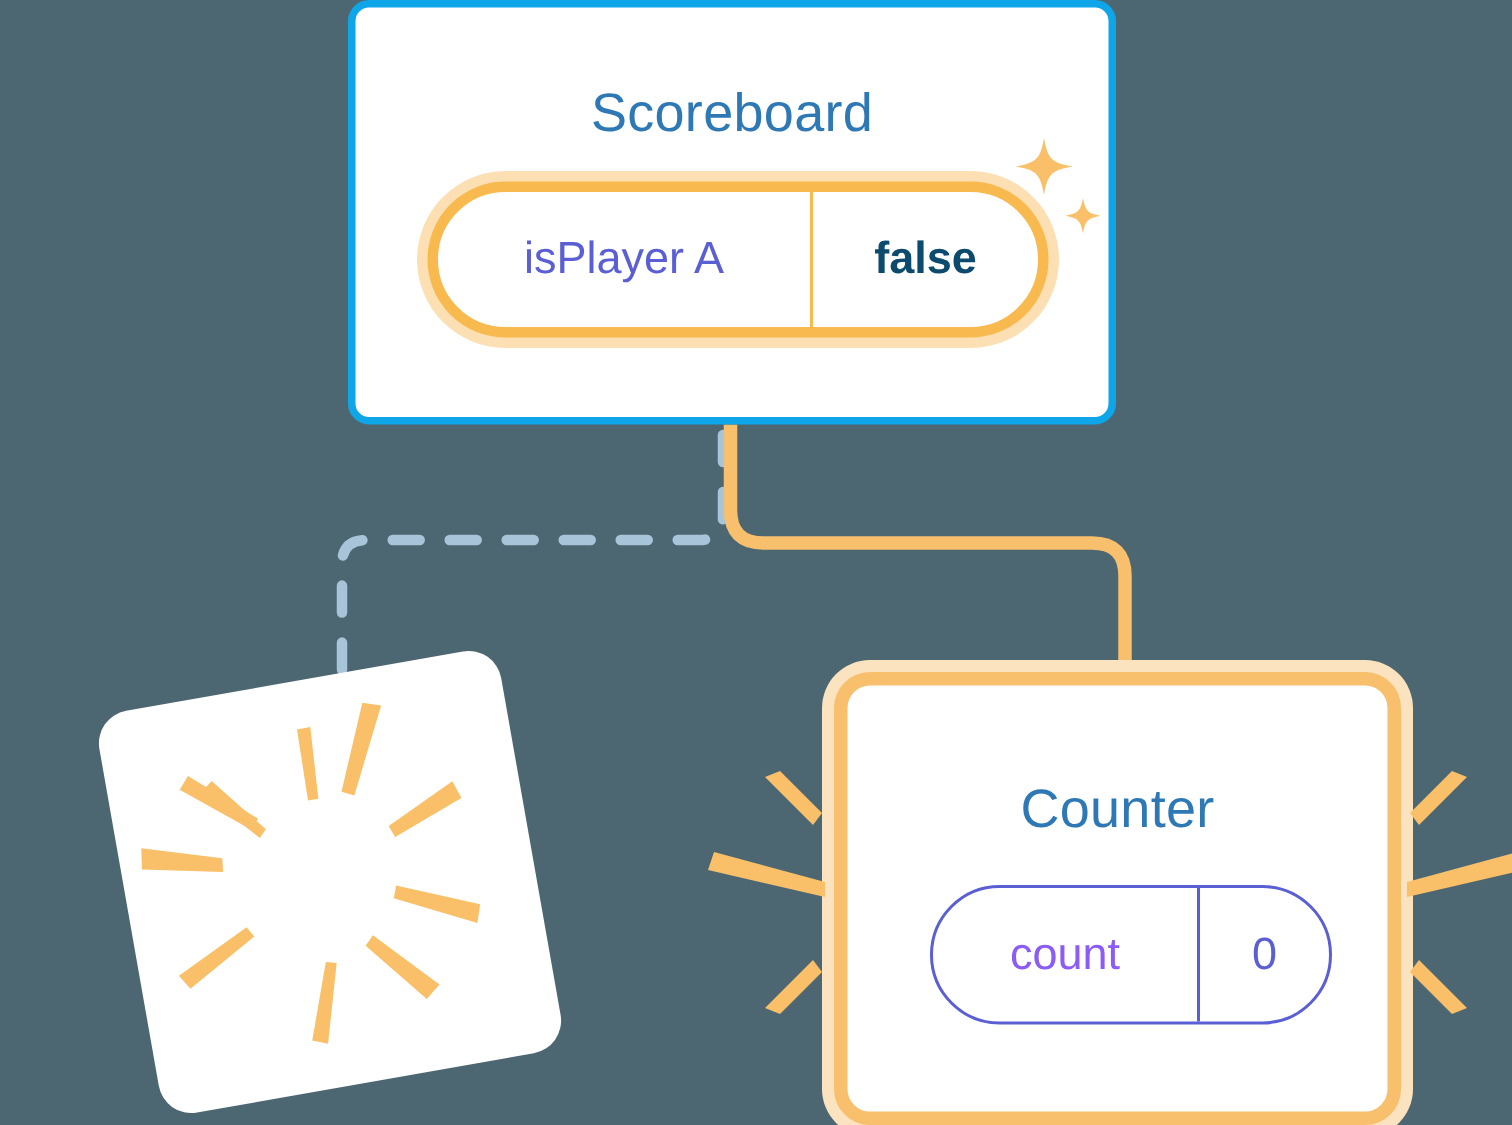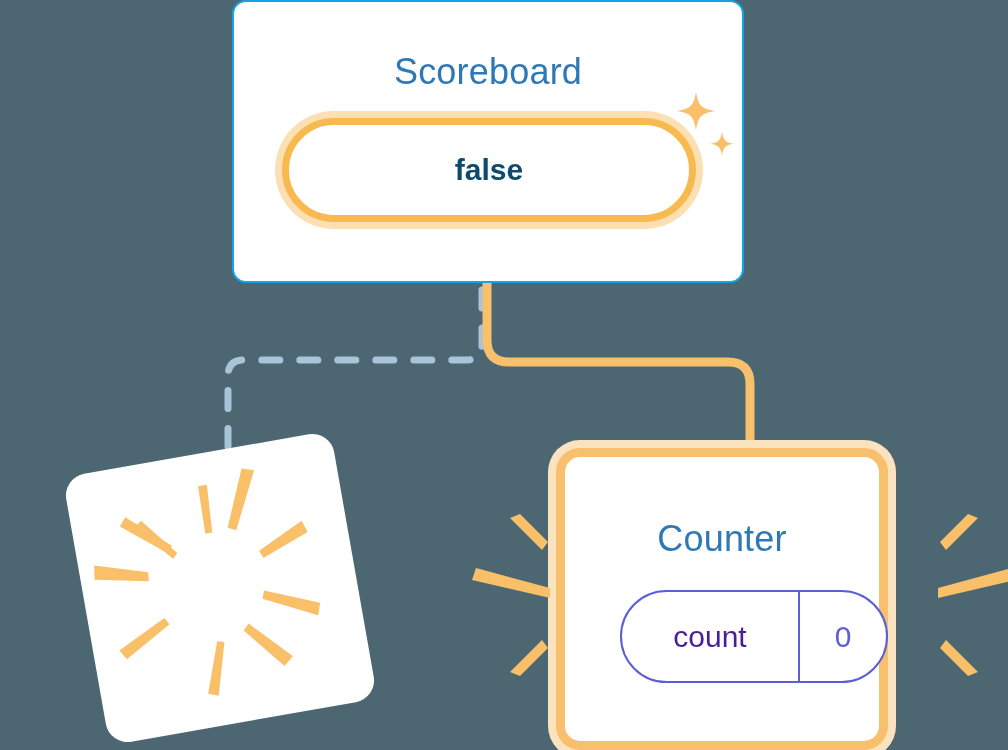--- a/index.html
+++ b/index.html
@@ -36,28 +36,28 @@
     background: #ffffff;
     box-sizing: border-box;
   }
 
   
   #scoreboard-card {
     left: 232px;
     top: 0px;
     width: 512px;
     height: 283px;
-    border: 2px solid #0ea5e9;
+    border: 5px solid #0ea5e9;
     border-radius: 14px;
     z-index: 4;
   }
   #counter-card {
     left: 556px;
     top: 448px;
-    width: 332px;
+    width: 378px;
     height: 302px;
     border: 9px solid #f8bf6d;
     border-radius: 24px;
     box-shadow: 0 0 0 8px #fce3c0;
     z-index: 4;
   }
   
   #blank-card {
     left: 84px;
     top: 452px;
@@ -127,21 +127,21 @@
     left: 55px;
     top: 133px;
     width: 268px;
     height: 93px;
     border: 2px solid #5b5fd4;
     border-radius: 48px;
   }
   #counter-pill .pill-key {
     flex: 0 0 176px;
     border-right: 2px solid #5b5fd4;
-    color: #4c1d95;
+    color: #8b5cf6;
     font-size: 30px;
     font-weight: 400;
   }
   #counter-pill .pill-val {
     flex: 1 1 auto;
     color: #5b5fd4;
     font-size: 30px;
     font-weight: 400;
   }
 
@@ -193,20 +193,21 @@
 
     <path d="M 482 290 L 482 344 Q 482 360 466 360 L 244 360 Q 228 360 228 376 L 228 470" fill="none" stroke="#a8c4d8" stroke-width="7" stroke-linecap="round" stroke-dasharray="18 20"></path>
 
     <path d="M 487 283 L 487 340 Q 487 362 509 362 L 728 362 Q 750 362 750 384 L 750 462" fill="none" stroke="#f8bf6d" stroke-width="9" stroke-linecap="butt"></path>
   </svg>
 
   <div class="card" id="scoreboard-card">
     <div class="card-title" id="scoreboard-title">Scoreboard</div>
 
     <div class="pill" id="scoreboard-pill">
+      <span class="pill-key">isPlayer A</span>
       <span class="pill-val">false</span>
     </div>
   </div>
 
   <svg class="sparkles" id="scoreboard-sparkles" viewBox="0 0 80 80" aria-hidden="true">
     <path d="M28 4 C30.5 18 33 20.5 47 23 C33 25.5 30.5 28 28 42 C25.5 28 23 25.5 9 23 C23 20.5 25.5 18 28 4 Z" fill="#f9c069"></path>
     <path d="M54 44 C55.6 52.6 57.2 54.2 65.8 55.8 C57.2 57.4 55.6 59 54 67.6 C52.4 59 50.8 57.4 42.2 55.8 C50.8 54.2 52.4 52.6 54 44 Z" fill="#f9c069"></path>
   </svg>
 
   <div class="card" id="blank-card"></div>

